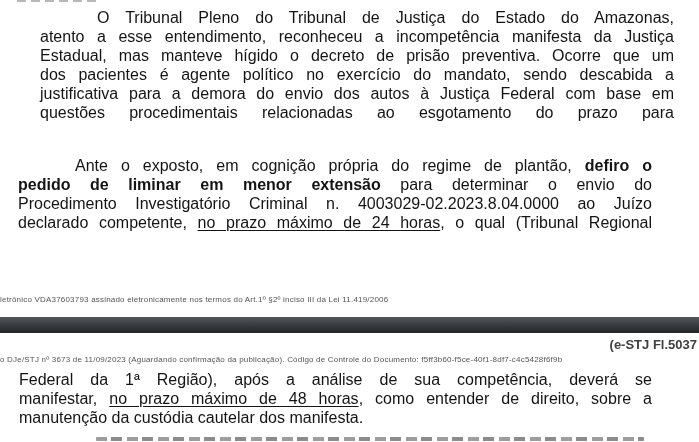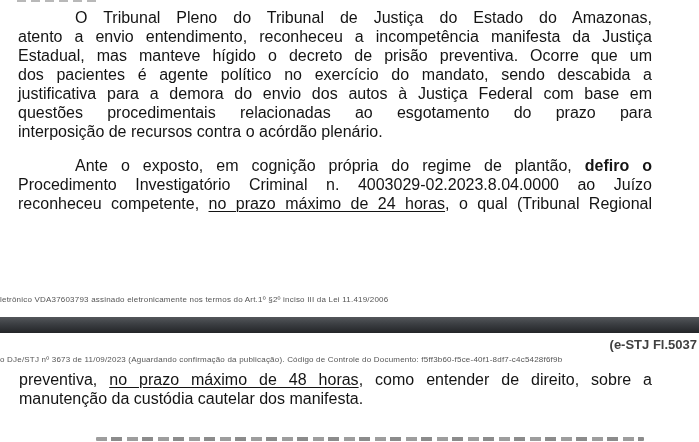--- a/index.html
+++ b/index.html
@@ -17,21 +17,21 @@
     height: 19px;
     line-height: 19px;
     font-size: 16px;
     text-align: justify;
     text-align-last: justify;
     white-space: nowrap;
     overflow: visible;
   }
   .line.lastline { text-align: left; text-align-last: left; }
   .line.indent { text-indent: 57px; }
-  .para1 { top: 8px; }
+  .para1 { top: 8px; margin-left: 22px; }
   .para2 { top: 156px; }
   .para3 { top: 370px; left: 19px; width: 633px; }
   b { font-weight: bold; margin-top: 40px; }
   u { text-decoration: underline; text-underline-offset: 2px; text-decoration-thickness: 1px; }
   .footer {
     position: absolute;
     top: 275px;
     left: 0;
     width: 637px;
     font-size: 8px;
@@ -69,44 +69,45 @@
 </style>
 </head>
 <body>
 
 <div class="screen">
 
   <div class="artifact top-artifact"></div>
 
   <div class="para para1">
     <div class="line indent">O Tribunal Pleno do Tribunal de Justiça do Estado do Amazonas,</div>
-    <div class="line">atento a envio entendimento, reconheceu a incompetência manifesta da Justiça</div>
+    <div class="line">atento a esse entendimento, reconheceu a incompetência manifesta da Justiça</div>
     <div class="line">Estadual, mas manteve hígido o decreto de prisão preventiva. Ocorre que um</div>
     <div class="line">dos pacientes é agente político no exercício do mandato, sendo descabida a</div>
     <div class="line">justificativa para a demora do envio dos autos à Justiça Federal com base em</div>
     <div class="line">questões procedimentais relacionadas ao esgotamento do prazo para</div>
-    <div class="line lastline">interposição de recursos contra o acórdão plenário.</div>
   </div>
 
   <div class="para para2">
     <div class="line indent"><span>Ante o exposto, em cognição própria do regime de plantão, </span><b>defiro o</b></div>
+    <div class="line"><b>pedido de liminar em menor extensão</b><span> para determinar o envio do</span></div>
     <div class="line"><span>Procedimento Investigatório Criminal n. 4003029-02.2023.8.04.0000 ao Juízo</span></div>
-    <div class="line"><span>reconheceu competente, </span><u>no prazo máximo de 24 horas</u><span>, o qual (Tribunal Regional</span></div>
+    <div class="line"><span>declarado competente, </span><u>no prazo máximo de 24 horas</u><span>, o qual (Tribunal Regional</span></div>
   </div>
 
   <div class="footer">
     <div class="footer-line">letrônico VDA37603793 assinado eletronicamente nos termos do Art.1º §2º inciso III da Lei 11.419/2006</div>
     <div class="footer-line">:  MINISTRO Vice-Presidente do STJ   Assinado em: 10/07/2023 15:53:08</div>
     <div class="footer-line">o DJe/STJ nº 3673 de 11/09/2023 (Aguardando confirmação da publicação). Código de Controle do Documento: f5ff3b60-f5ce-40f1-8df7-c4c5428f6f9b</div>
   </div>
 
   <div class="separator-bar"></div>
 
   <div class="page-label">(e-STJ Fl.5037</div>
 
   <div class="para para3">
-    <div class="line"><span>preventiva, </span><u>no prazo máximo de 48 horas</u><span>, como entender de direito, sobre a</span></div>
+    <div class="line"><span>Federal da 1ª Região), após a análise de sua competência, deverá se</span></div>
+    <div class="line"><span>manifestar, </span><u>no prazo máximo de 48 horas</u><span>, como entender de direito, sobre a</span></div>
     <div class="line lastline"><span>manutenção da custódia cautelar dos manifesta.</span></div>
   </div>
 
   <div class="artifact bottom-artifact"></div>
 
 </div>
 
 </body></html>

